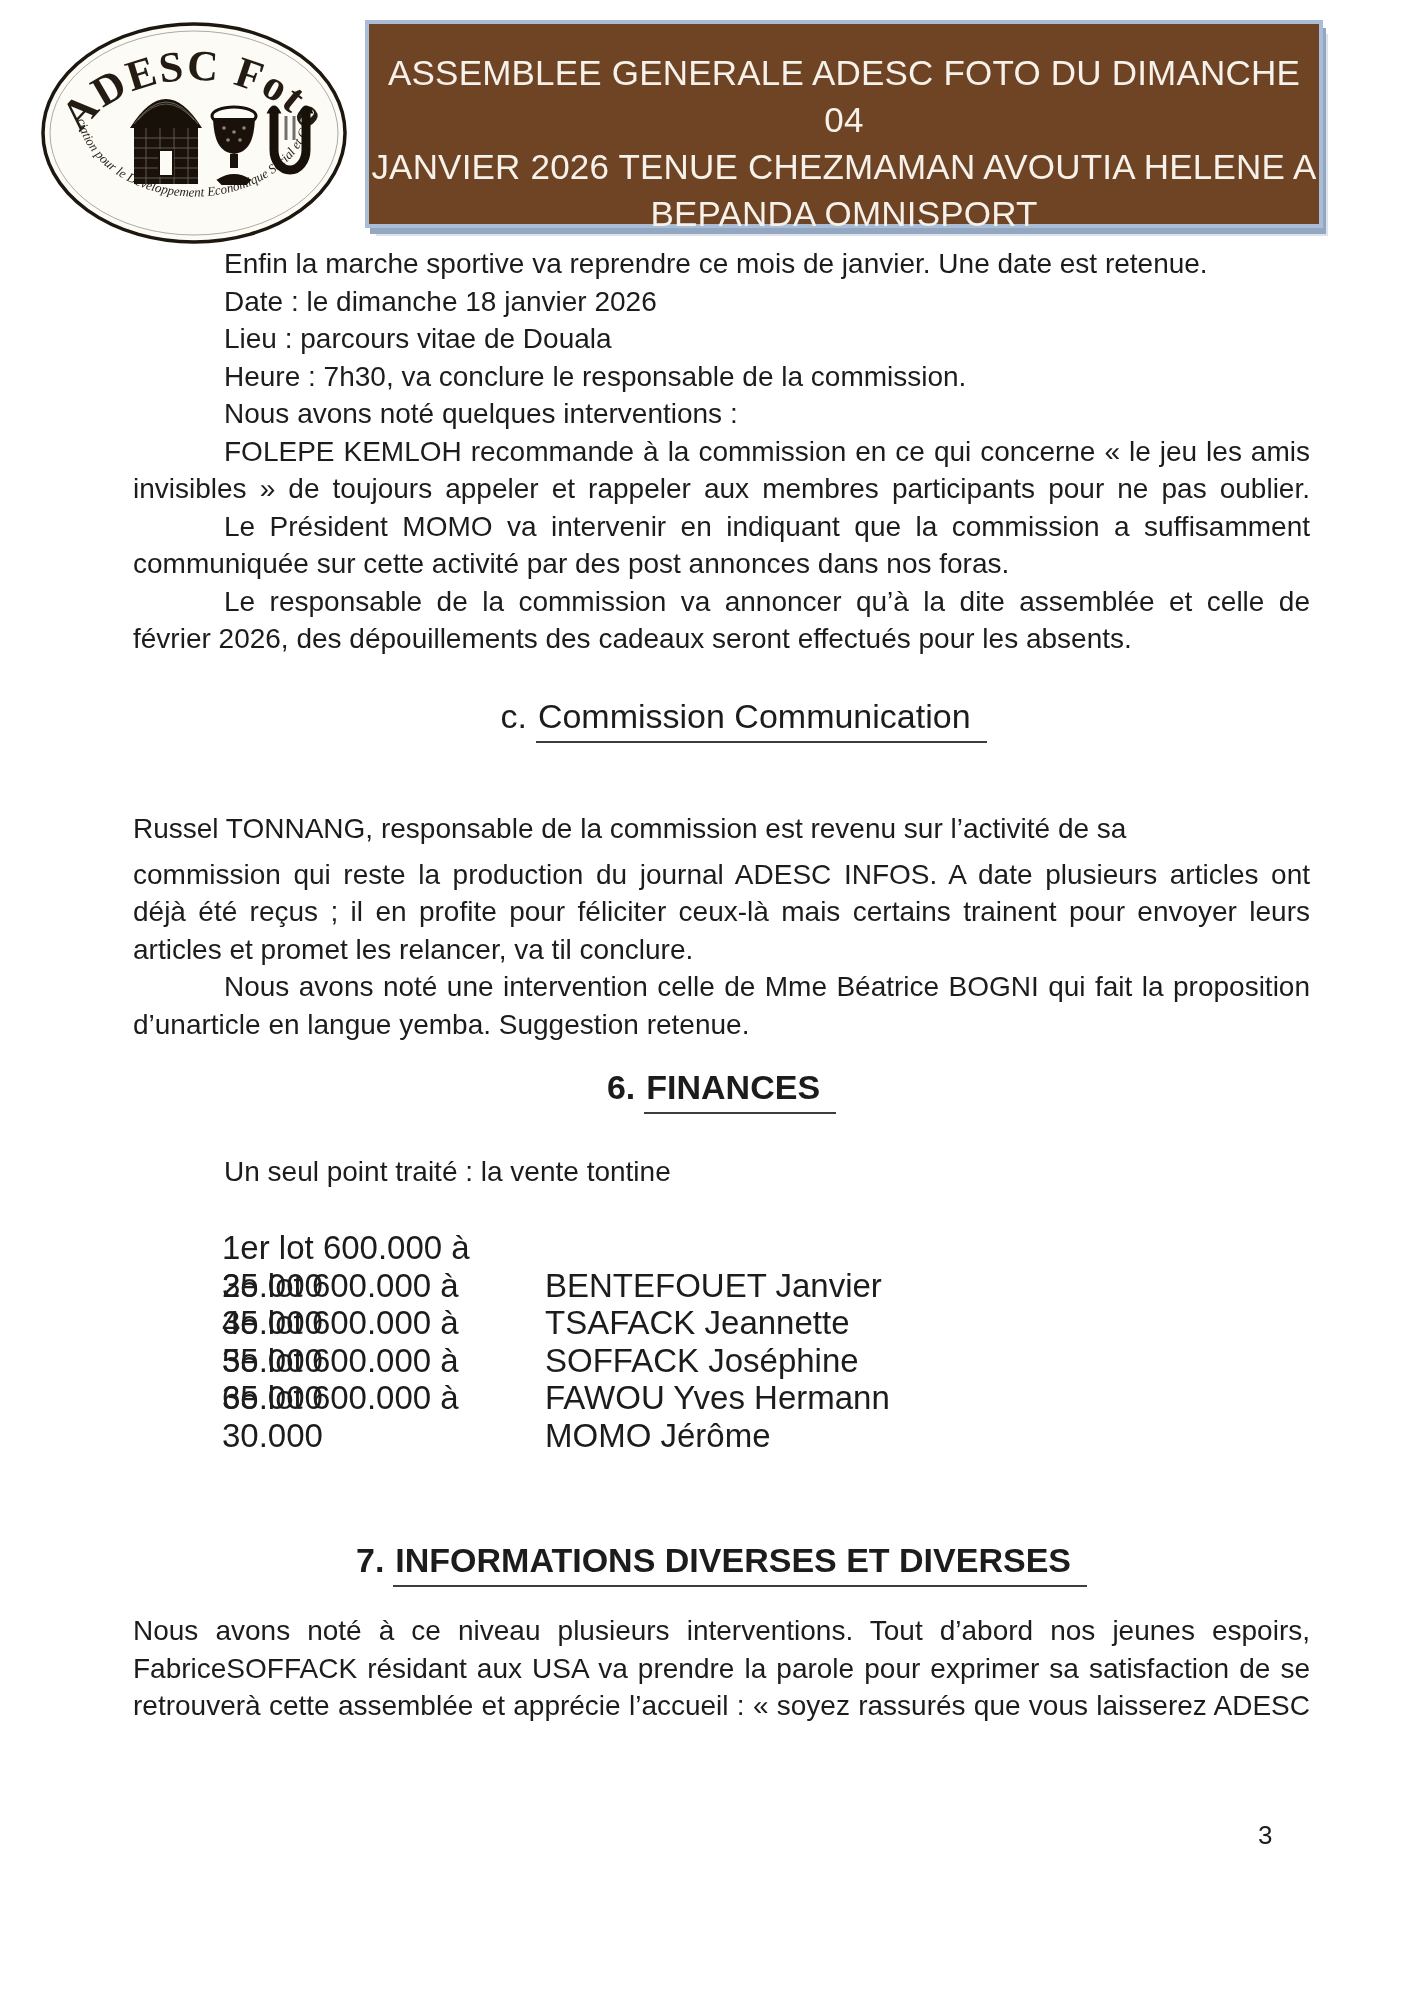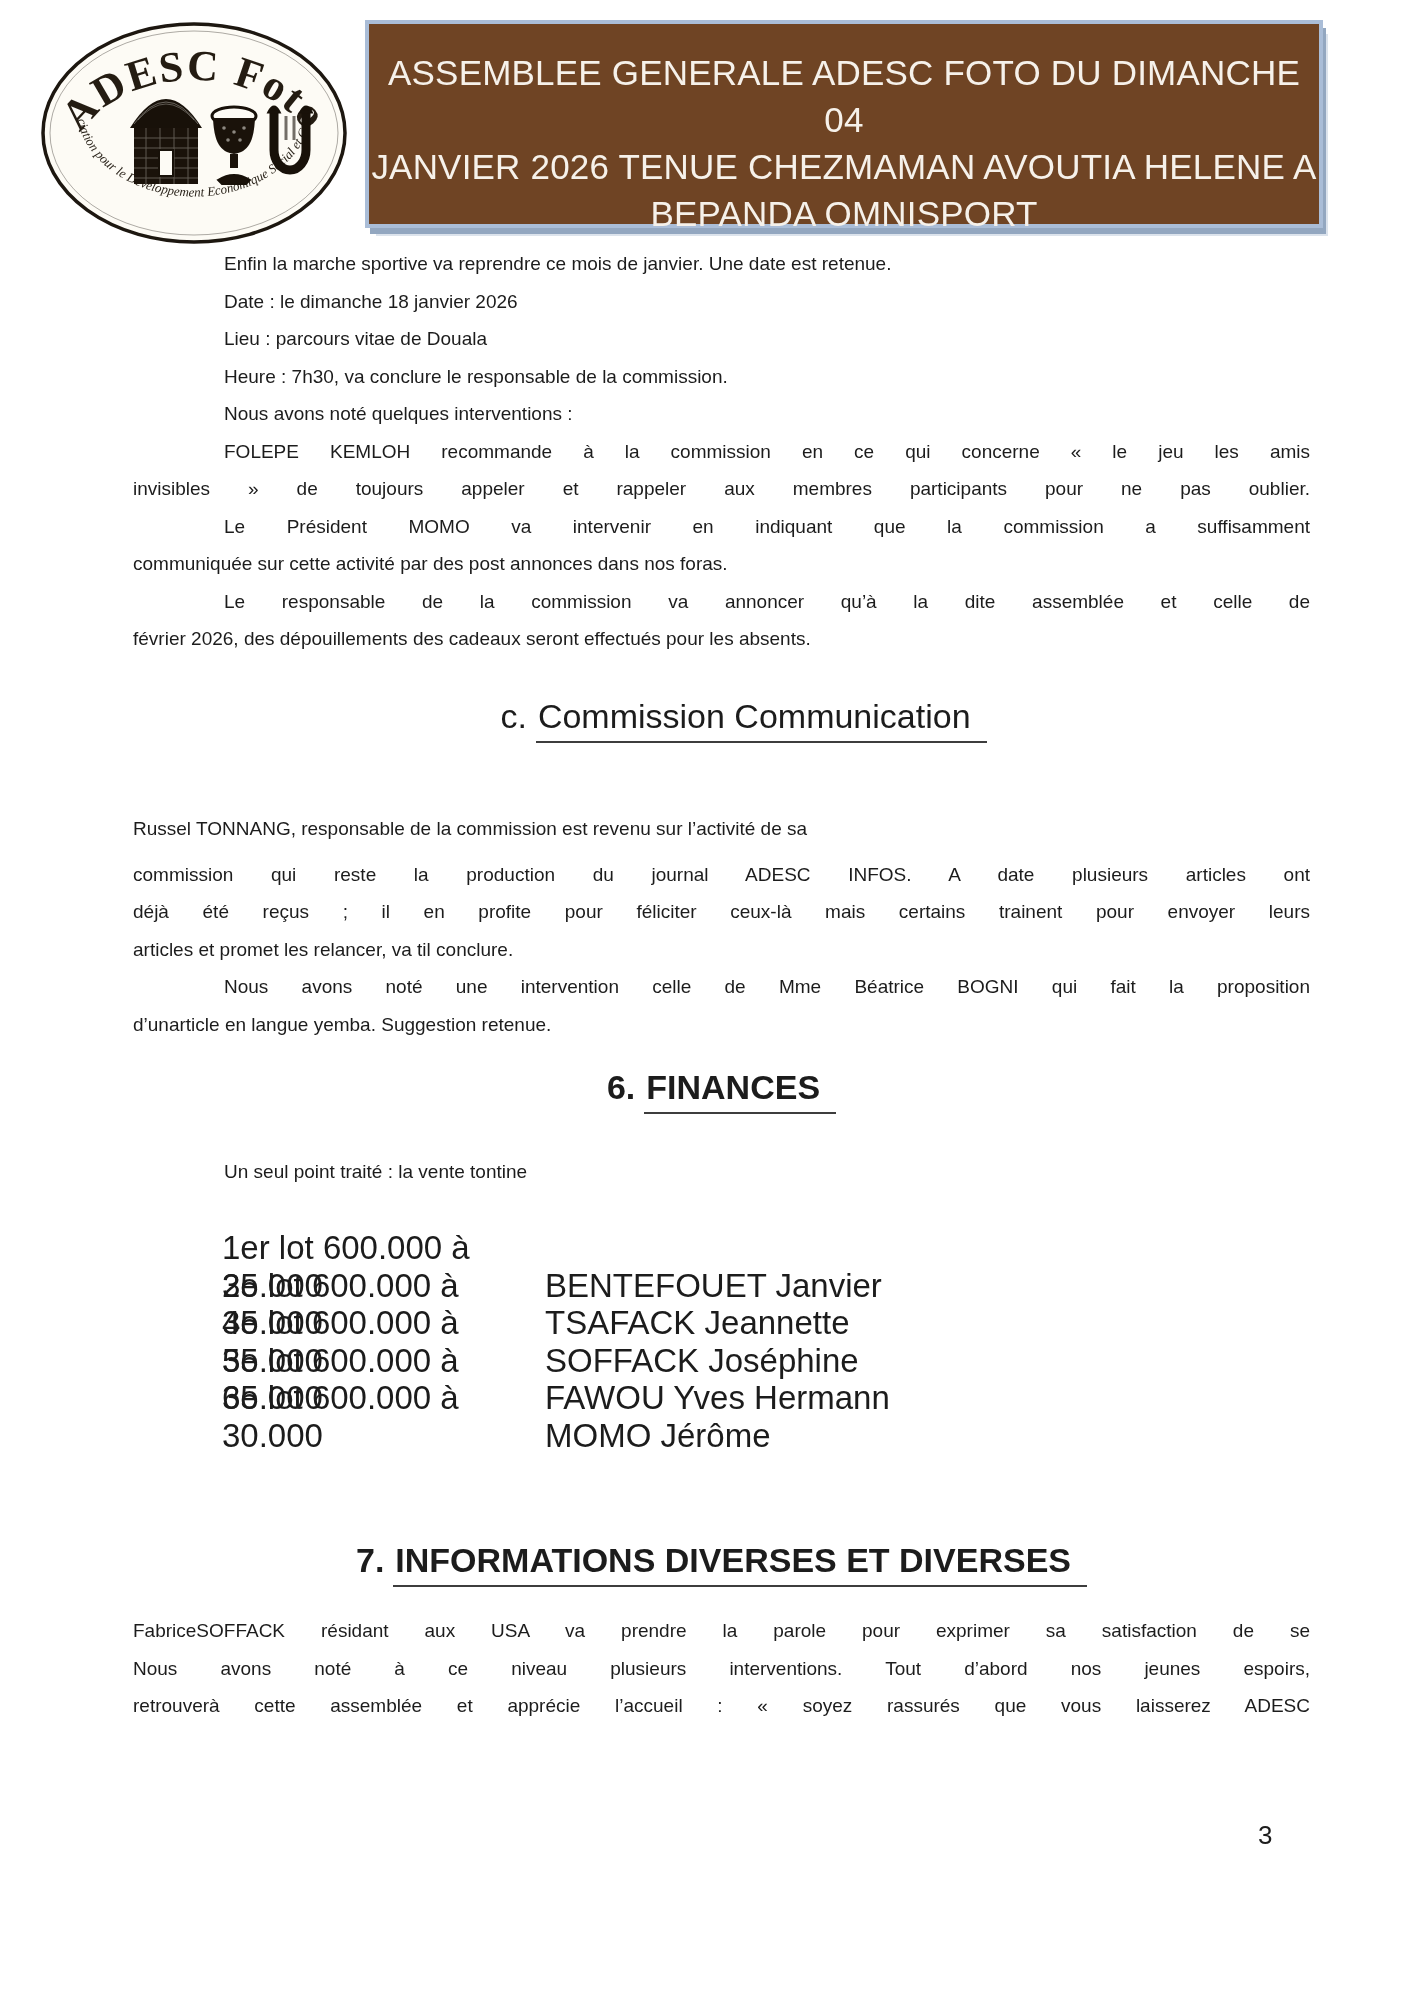--- a/index.html
+++ b/index.html
@@ -19,21 +19,21 @@
     border:4px solid #AABDD7;
     box-shadow:4px 7px 0 -1px #93A7C0, 8px 11px 0 -3px #DCE3EC;
   }
   .banner-text {
     padding-top:25px; text-align:center;
     color:#F6F1EA; font-size:35px; line-height:47px; letter-spacing:0.2px;
   }
 
   
   .block { position:absolute; left:133px; width:1177px; }
-  .line { font-size:19px; line-height:37.5px; white-space:normal; }
+  .line { font-size:28px; line-height:37.5px; white-space:normal; }
   .ind { padding-left:91px; }
   .jf { text-align:justify; text-align-last:justify; }
   .gap8 { margin-bottom:8px; }
 
   
   .heading { position:absolute; left:133px; width:1177px; text-align:center; font-size:34px; line-height:30px; }
   .heading .hprefix { margin-right:9px; }
   .heading .hunder { border-bottom:2.5px solid #3d3d3d; padding:0 16px 6px 2px; }
   .hbold { font-weight:bold; }
   .shift-right { transform:translateX(22px); }
@@ -168,20 +168,20 @@
     <div class="lot-row">
       <span class="lot-amount">6e lot 600.000 à 30.000</span><span class="lot-name">MOMO Jérôme</span>
     </div>
   </div>
 
   <div class="heading hbold" style="top:1545px">
     <span class="hprefix">7.</span><span class="hunder">INFORMATIONS DIVERSES ET DIVERSES</span>
   </div>
 
   <div class="block" style="top:1612px">
+    <div class="line jf">Nous avons noté à ce niveau plusieurs interventions. Tout d’abord nos jeunes espoirs,</div>
     <div class="line jf">FabriceSOFFACK résidant aux USA va prendre la parole pour exprimer sa satisfaction de se</div>
-    <div class="line jf">Nous avons noté à ce niveau plusieurs interventions. Tout d’abord nos jeunes espoirs,</div>
     <div class="line jf">retrouverà cette assemblée et apprécie l’accueil : « soyez rassurés que vous laisserez ADESC</div>
   </div>
 
   <div class="page-number">3</div>
 
 </div>
 
 </body></html>

